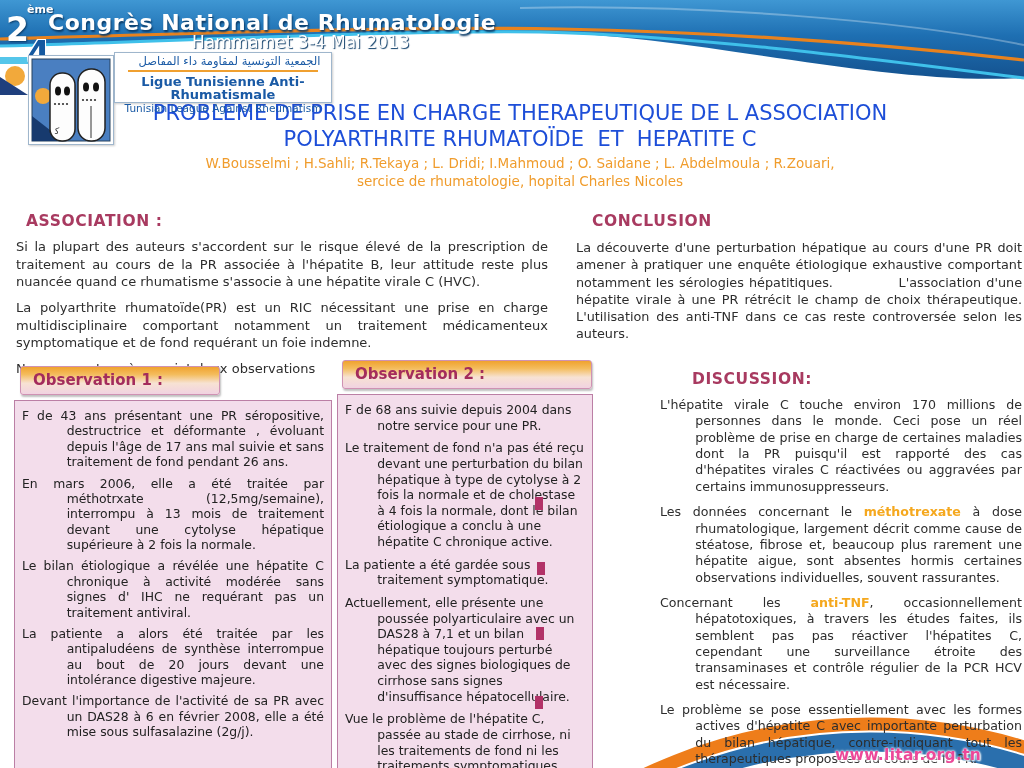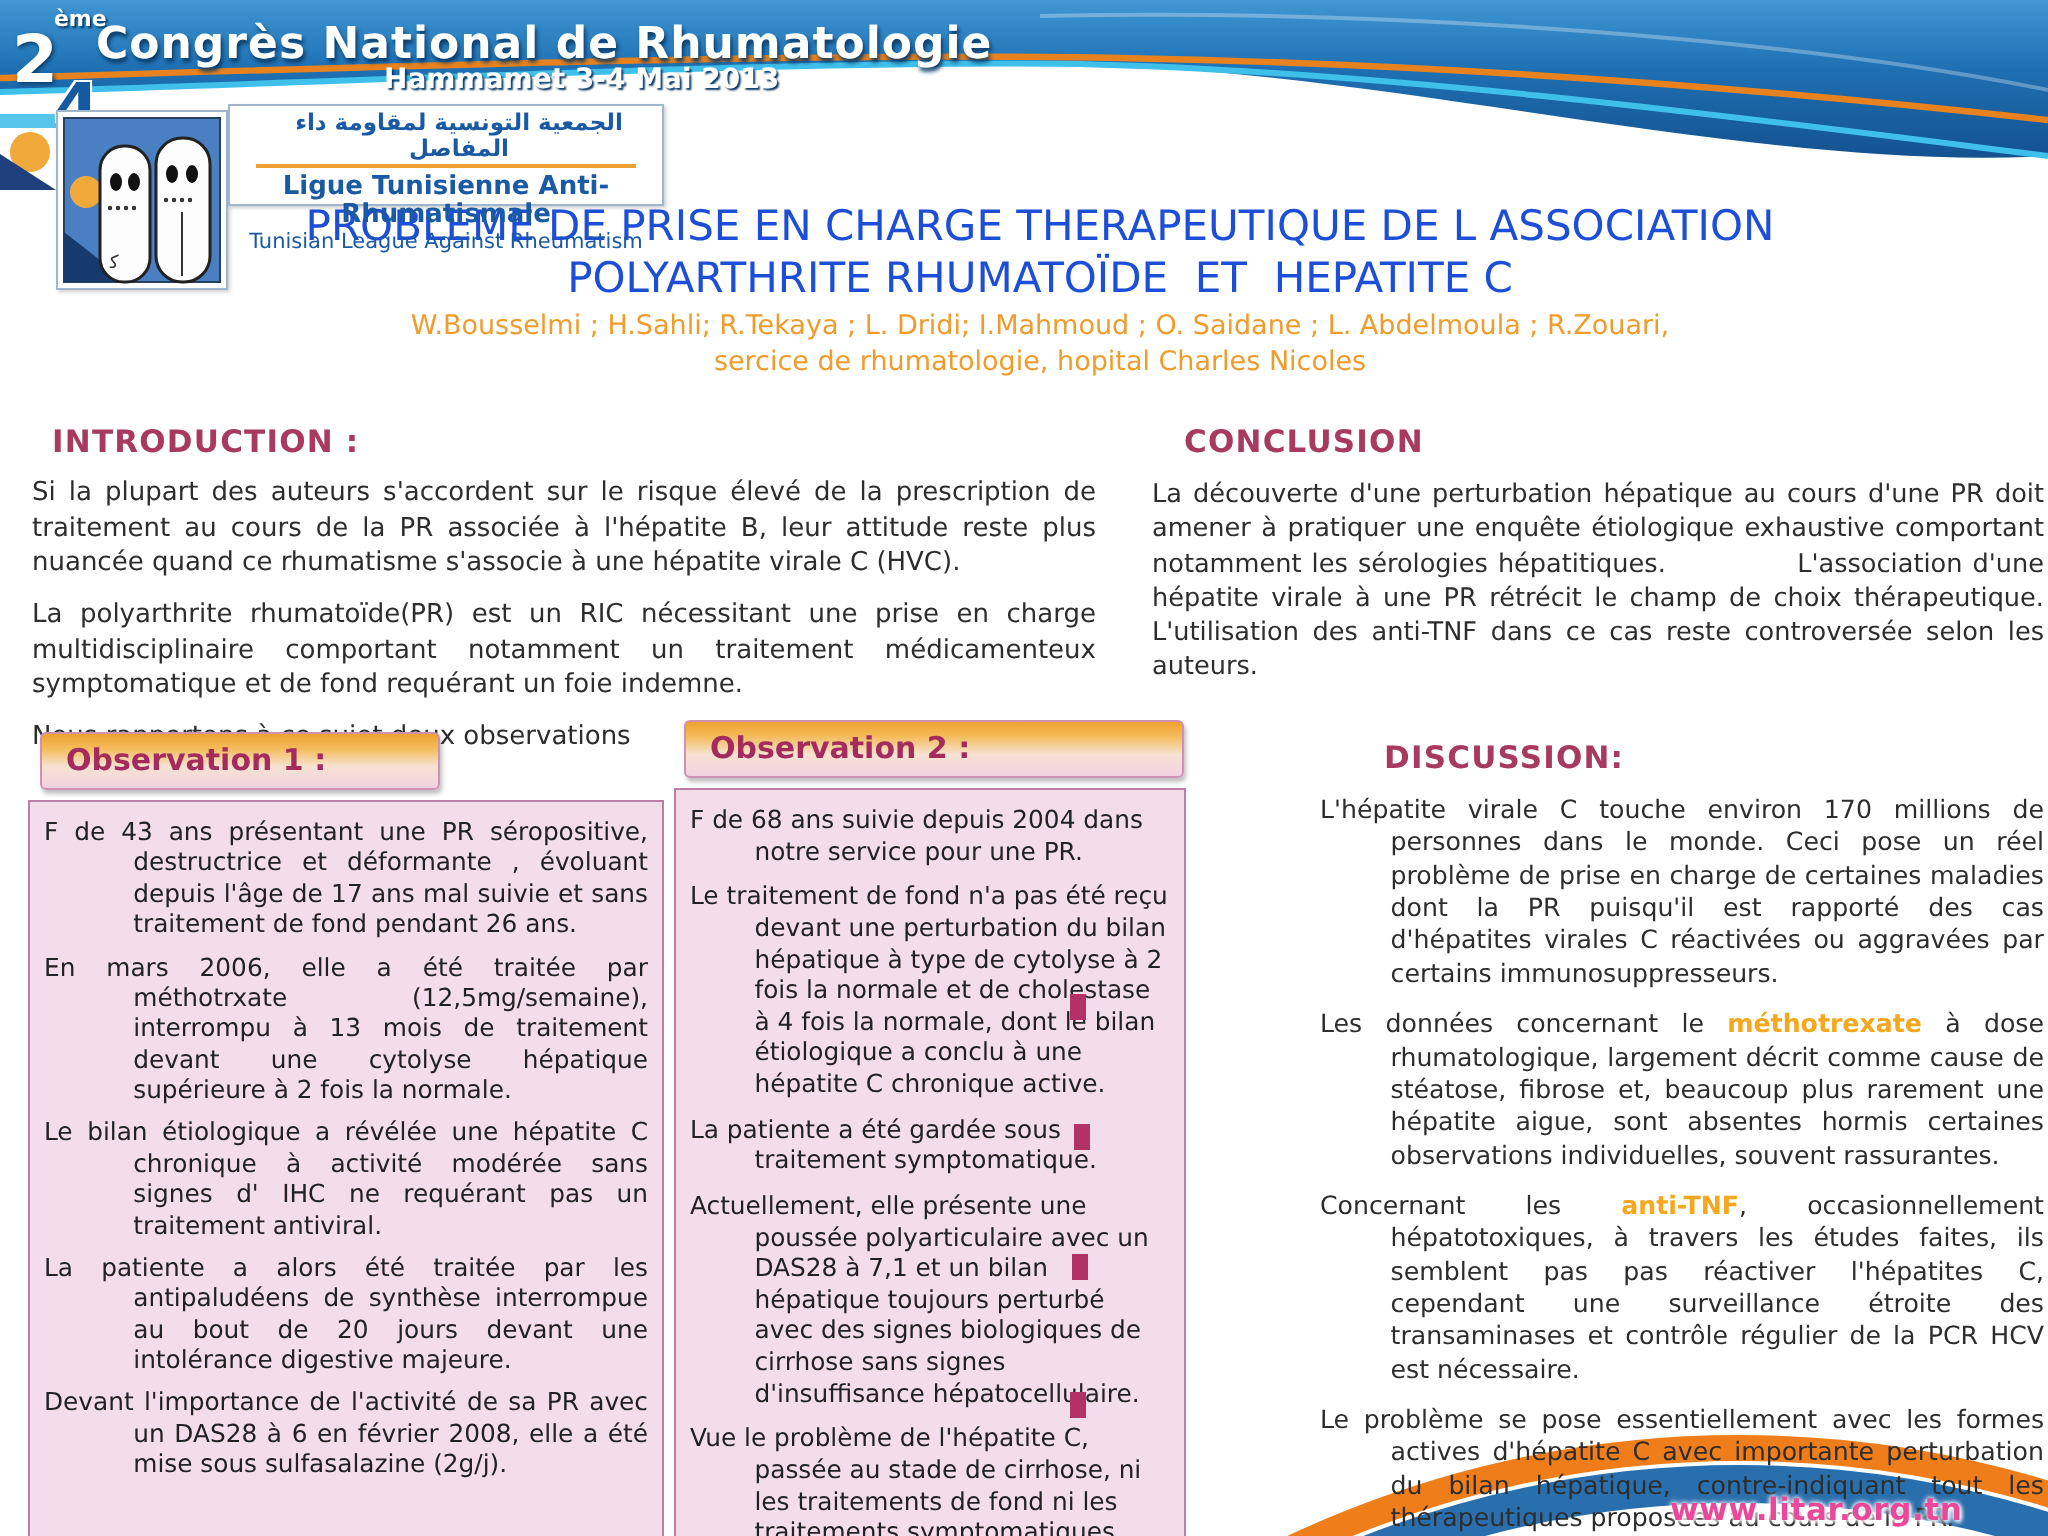--- a/index.html
+++ b/index.html
@@ -10,34 +10,34 @@
   
   .banner{position:absolute;left:0;top:0;width:1024px;height:112px;z-index:1;}
   .banner-edition{position:absolute;left:6px;top:4px;z-index:2;display:flex;align-items:flex-start;}
   .ed-digit1{font-size:33px;font-weight:bold;color:#ffffff;line-height:1;margin-top:9px;text-shadow:1px 1px 2px #0a3a66;}
   .ed-stack{display:flex;flex-direction:column;align-items:flex-start;margin-left:-2px;gap:24px;}
   .ed-sup{font-size:11px;font-weight:bold;color:#ffffff;line-height:1;text-shadow:1px 1px 1px #0a3a66;}
   .ed-digit2{font-size:33px;font-weight:bold;color:#1559a0;line-height:0.9;
     text-shadow:-1px -1px 0 #fff,1px -1px 0 #fff,-1px 1px 0 #fff,1px 1px 0 #fff;}
   .banner-title{position:absolute;left:48px;top:10px;z-index:2;color:#ffffff;font-weight:bold;
     font-size:22px;letter-spacing:0.5px;text-shadow:1px 2px 2px #0a3a66;}
-  .banner-date{position:absolute;left:192px;top:32px;z-index:2;color:#ffffff;font-weight:bold;
-    font-size:14px;text-shadow:1px 1px 1px #0a3a66;}
+  .banner-date{position:absolute;left:192px;top:32px;z-index:2;color:#ffffff;font-weight:normal;
+    font-size:17px;text-shadow:1px 1px 1px #0a3a66;}
   
   .deco-cyan{position:absolute;left:0;top:57px;width:31px;height:7px;background:#55c6ea;z-index:1;}
   .deco-sun{position:absolute;left:5px;top:66px;width:20px;height:20px;border-radius:50%;background:#f2a93b;z-index:1;}
   .deco-navy{position:absolute;left:0;top:77px;width:28px;height:18px;background:#1f3f7d;
     clip-path:polygon(0 0,0 100%,100% 100%);z-index:1;}
   
   .logo-art-box{position:absolute;left:28px;top:55px;width:86px;height:90px;background:#ffffff;
     border:1px solid #9fb6cc;box-shadow:1px 1px 2px rgba(0,0,0,.2);z-index:3;padding:2px;box-sizing:border-box;}
   .logo-text-box{position:absolute;left:114px;top:52px;width:218px;height:51px;background:#ffffff;
     border:1px solid #9fb6cc;box-shadow:1px 1px 2px rgba(0,0,0,.2);z-index:3;text-align:center;
     padding-top:2px;box-sizing:border-box;}
-  .logo-arabic{color:#1a5aa5;font-size:11.5px;font-weight:bold;line-height:1.1;padding-left:13px;}
+  .logo-arabic{color:#1a5aa5;font-size:11.5px;font-weight:normal;line-height:1.1;padding-left:13px;}
   .logo-rule{height:2px;background:#f0a030;width:88%;margin:2px auto 3px auto;}
   .logo-french{color:#1a5aa5;font-size:13px;font-weight:bold;line-height:1.05;}
   .logo-english{color:#1a5aa5;font-size:10.5px;line-height:1.15;}
   
   .title-wrap{position:absolute;left:70px;top:101px;width:900px;text-align:center;z-index:2;}
   .title-line{color:#1d4ed8;font-weight:normal;font-size:21px;line-height:1.22;}
   .authors{color:#f09c2c;font-size:13.5px;margin-top:3px;}
   .affiliation{color:#f09c2c;font-size:13.5px;margin-top:2px;}
   
   .sec-head{color:#a83a60;font-weight:bold;font-size:15.5px;letter-spacing:0.6px;}
@@ -146,21 +146,21 @@
 </div>
 
 <div class="title-wrap">
   <div class="title-line">PROBLEME DE PRISE EN CHARGE THERAPEUTIQUE DE L ASSOCIATION</div>
   <div class="title-line">POLYARTHRITE RHUMATOÏDE&nbsp;&nbsp;ET&nbsp;&nbsp;HEPATITE C</div>
   <div class="authors">W.Bousselmi ; H.Sahli; R.Tekaya ; L. Dridi; I.Mahmoud ; O. Saidane ; L. Abdelmoula ; R.Zouari,</div>
   <div class="affiliation">sercice de rhumatologie, hopital Charles Nicoles</div>
 </div>
 
 <div class="intro body-txt">
-  <div class="sec-head">INTRODUCTION :</div>
+  <div class="sec-head">ASSOCIATION :</div>
   <p>Si la plupart des auteurs s'accordent sur le risque élevé de la prescription de traitement au cours de la PR associée à l'hépatite B, leur attitude reste plus nuancée quand ce rhumatisme s'associe à une hépatite virale C (HVC).</p>
   <p>La polyarthrite rhumatoïde(PR) est un RIC nécessitant une prise en charge multidisciplinaire comportant notamment un traitement médicamenteux symptomatique et de fond requérant un foie indemne.</p>
   <p>Nous rapportons à ce sujet deux observations</p>
 </div>
 
 <div class="concl body-txt">
   <div class="sec-head">CONCLUSION</div>
   <p>La découverte d'une perturbation hépatique au cours d'une PR doit amener à pratiquer une enquête étiologique exhaustive comportant notamment les sérologies hépatitiques.&nbsp;&nbsp;&nbsp;&nbsp;&nbsp;&nbsp;&nbsp;&nbsp;&nbsp;&nbsp;&nbsp;&nbsp; L'association d'une hépatite virale à une PR rétrécit le champ de choix thérapeutique. L'utilisation des anti-TNF dans ce cas reste controversée selon les auteurs.</p>
 </div>
 

